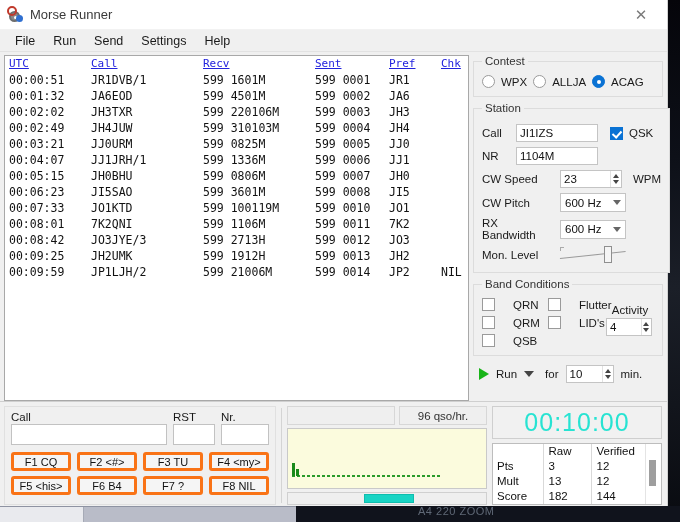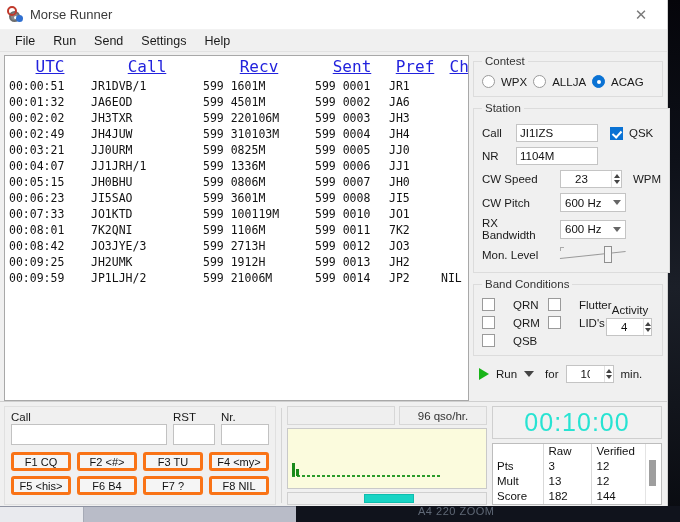--- a/index.html
+++ b/index.html
@@ -117,24 +117,24 @@
     border-collapse: collapse;
     font-family: "DejaVu Sans Mono", monospace;
     font-size: 11.5px;
     width: 100%;
     table-layout: fixed;
   }
   table.qso th {
     color: #2222dd;
     text-decoration: underline;
     font-weight: normal;
-    text-align: center;
+    text-align: left;
     padding: 1px 0 2px 0;
     font-family: "DejaVu Sans Mono", monospace;
-    font-size: 16px;
+    font-size: 11px;
   }
   table.qso td {
     color: #111;
     padding: 1px 0;
     white-space: nowrap;
   }
   .c-utc  { width: 86px; padding-left: 4px !important; }
   .c-call { width: 112px; }
   .c-recv { width: 112px; }
   .c-sent { width: 74px; }
@@ -184,21 +184,21 @@
   .chk.on:after {
     content:""; position:absolute; left:3px; top:1px;
     width:4px;height:7px;border:solid #fff;border-width:0 2px 2px 0;
     transform: rotate(42deg);
   }
   .spin {
     display:flex; align-items:center; border:1px solid #c4c4c4; background:#fff;
     height:18px;
   }
   .spin input {
-    border:none; outline:none; width:100%; font-size:11.5px; padding:0 14px;
+    border:none; outline:none; width:100%; font-size:11.5px; padding:0 3px;
     font-family: "Liberation Sans", sans-serif; background:transparent; color:#111;
   }
   .spin .arrows {
     width:14px; height:16px; display:flex; flex-direction:column;
     align-items:center; justify-content:center; border-left:1px solid #e2e2e2;
   }
   .spin .arrows i {
     width:0;height:0;border-left:3px solid transparent;border-right:3px solid transparent;
     display:block;
   }

